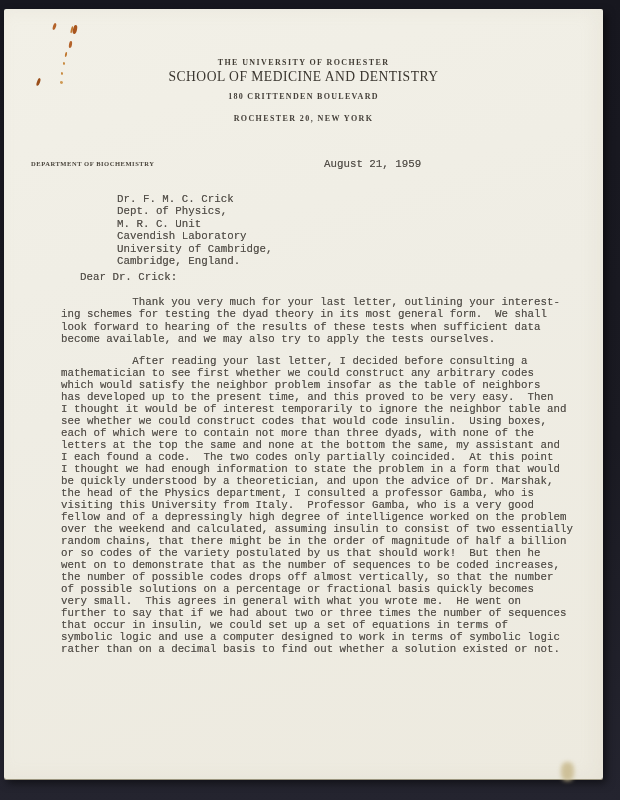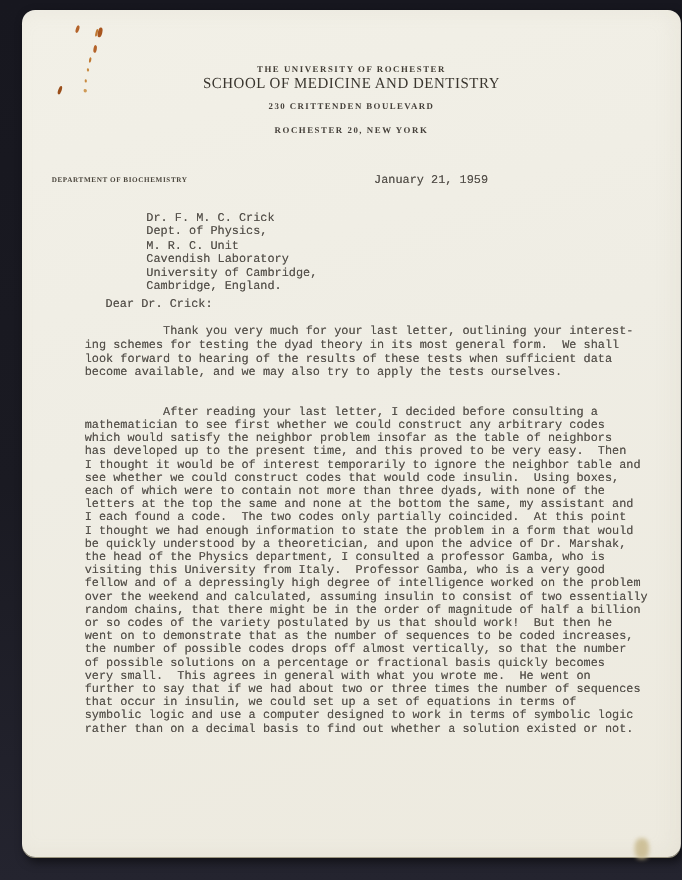--- a/index.html
+++ b/index.html
@@ -10,24 +10,24 @@
   }
   .scan-mat {
     position: relative;
     width: 620px; height: 800px;
     background: linear-gradient(180deg, #17171f 0%, #1a1a22 55%, #24242f 100%);
     overflow: hidden;
     font-family: "Liberation Serif", "DejaVu Serif", serif;
   }
   .paper {
     position: absolute;
-    left: 20px; top: 9px;
+    left: 4px; top: 9px;
     width: 599px; height: 770px;
     background: linear-gradient(163deg, #f2f0e7 0%, #efede4 45%, #edeadf 100%);
-    border-radius: 12px;
+    border-radius: 2px;
     box-shadow: 0 1px 0 #9b957f, 3px 4px 9px rgba(0,0,0,0.55),
                 inset -6px 0 18px rgba(190,182,158,0.12);
   }
   
   .letterhead {
     position: absolute;
     left: 0; right: 0; top: 49px;
     text-align: center;
     color: #3e3a33;
   }
@@ -69,21 +69,21 @@
     font-size: 10.8px;
     line-height: 12px;
     color: #54504a;
     white-space: pre;
     text-shadow: 0 0 0.6px rgba(84,80,74,0.65);
   }
   .date-line   { left: 320px; top: 149px; }
   .recipient   { left: 84px;  top: 184px; line-height: 12.4px; margin-left: 29px; }
   .salutation  { left: 76px;  top: 262px; }
   .paragraph-1 { left: 57px;  top: 287px; line-height: 12.3px; }
-  .paragraph-2 { left: 57px;  top: 346px; margin-top: 14px; }
+  .paragraph-2 { left: 57px;  top: 346px; }
   
   .stain { position: absolute; border-radius: 45% 55% 50% 50%; }
   .stain-1 { left: 49px; top: 14px; width: 3px; height: 7px; background: #b4632a; transform: rotate(18deg); }
   .stain-2 { left: 69px; top: 16px; width: 4px; height: 9px; background: #a8551e; transform: rotate(14deg); box-shadow: -3px 1px 0 -1px #c07830; }
   .stain-3 { left: 65px; top: 32px; width: 3px; height: 7px; background: #b4632a; transform: rotate(10deg); }
   .stain-4 { left: 61px; top: 43px; width: 2px; height: 5px; background: #c07830; transform: rotate(12deg); }
   .stain-5 { left: 59px; top: 53px; width: 2px; height: 3px; background: #c88a40; }
   .stain-6 { left: 57px; top: 63px; width: 2px; height: 3px; background: #c88a40; }
   .stain-7 { left: 33px; top: 69px; width: 3px; height: 8px; background: #9a4e1a; transform: rotate(20deg); }
   .stain-8 { left: 56px; top: 72px; width: 3px; height: 3px; background: #cf9a55; }
@@ -95,27 +95,27 @@
 </style>
 </head>
 <body>
 
 <div class="scan-mat">
   <div class="paper">
 
     <div class="letterhead">
       <div class="lh-institution">THE UNIVERSITY OF ROCHESTER</div>
       <div class="lh-school">SCHOOL OF MEDICINE AND DENTISTRY</div>
-      <div class="lh-street">230 CRITTENDEN BOULEVARD</div>
+      <div class="lh-street">180 CRITTENDEN BOULEVARD</div>
       <div class="lh-city">ROCHESTER 20, NEW YORK</div>
     </div>
 
     <div class="dept-label">DEPARTMENT OF BIOCHEMISTRY</div>
 
-    <div class="typed date-line">January 21, 1959</div>
+    <div class="typed date-line">August 21, 1959</div>
 
     <div class="typed recipient">Dr. F. M. C. Crick
 Dept. of Physics,
 M. R. C. Unit
 Cavendish Laboratory
 University of Cambridge,
 Cambridge, England.</div>
 
     <div class="typed salutation">Dear Dr. Crick:</div>
 

